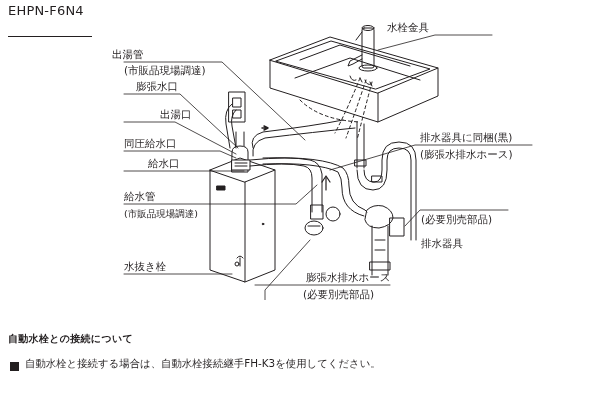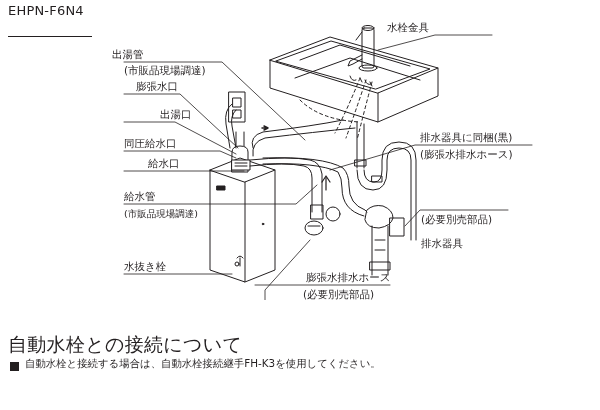--- a/index.html
+++ b/index.html
@@ -3,21 +3,21 @@
 <meta charset="utf-8">
 <style>
   html, body { margin: 0; padding: 0; background: #ffffff; }
   body { width: 600px; height: 410px; position: relative; overflow: hidden;
          font-family: "DejaVu Sans", "Liberation Sans", sans-serif; color: #231f20; }
   .model { position: absolute; left: 8px; top: 3px; font-size: 13px; letter-spacing: 0.2px;
            padding-bottom: 18px; border-bottom: 1px solid #231f20; width: 84px; }
   .lbl { position: absolute; font-size: 10.5px; line-height: 13px; white-space: nowrap; }
   .lbl.sm { font-size: 9.5px; }
   svg.diagram { position: absolute; left: 0; top: 0; width: 600px; height: 300px; }
-  .section-title { position: absolute; left: 8px; top: 332px; font-size: 19px; font-weight: normal; letter-spacing: 0.3px; }
+  .section-title { position: absolute; left: 8px; top: 332px; font-size: 10px; font-weight: bold; letter-spacing: 0.3px; }
   .notes { position: absolute; left: 8px; top: 356px; width: 590px; font-size: 10.4px; line-height: 15px; }
   .note { display: flex; align-items: flex-end; }
   .bullet { display: inline-block; width: 9px; height: 9px; background: #231f20; margin: 3px 6px 0 2px; flex: 0 0 auto; }
   .note-text { flex: 1 1 auto; }
 </style>
 </head>
 <body>
 
 <div class="model">EHPN-F6N4</div>
 

